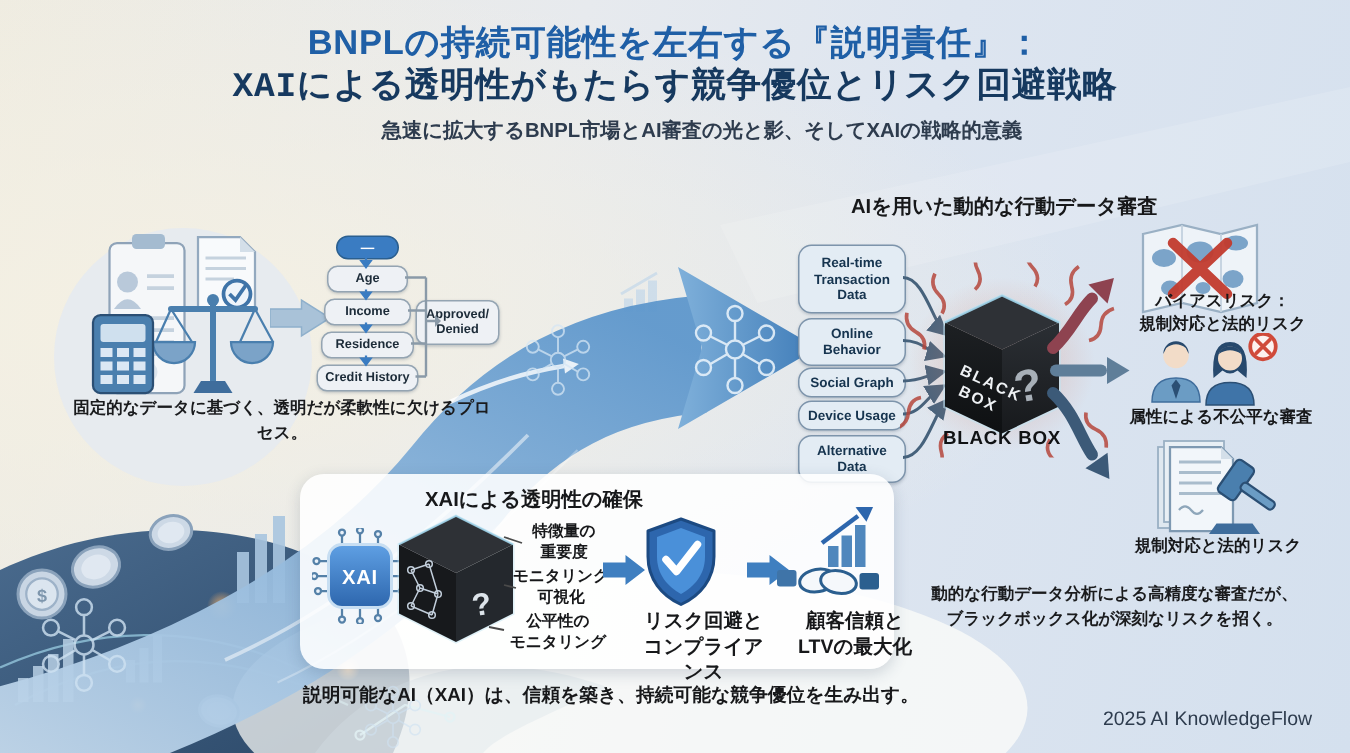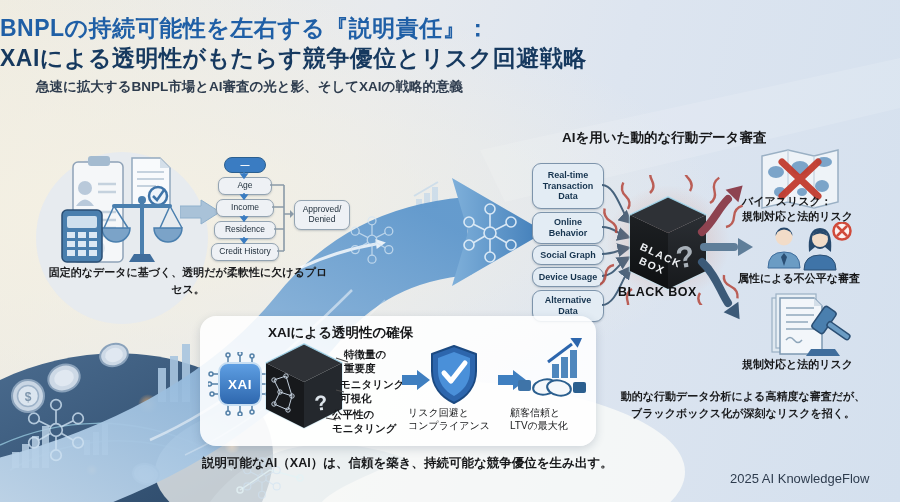--- a/index.html
+++ b/index.html
@@ -4,41 +4,41 @@
 <style>
   html,body{margin:0;padding:0;background:#c9d4e2;}
   .stage{
     position:relative;width:900px;height:502px;margin:0 auto;overflow:hidden;
     font-family:"Liberation Sans","DejaVu Sans",sans-serif;
     background:
       radial-gradient(ellipse at 12% 42%, #f4f0e3 0%, rgba(244,240,227,0) 55%),
       linear-gradient(105deg,#efece1 0%,#e7eaee 38%,#dde5f0 62%,#d4e0ee 100%);
   }
   .abs{position:absolute;}
-  .ctr{text-align:left;}
+  .ctr{text-align:center;}
   .pl{white-space:pre-line;}
   .title1{font-size:23px;font-weight:bold;color:#1f5fa6;letter-spacing:.5px;line-height:1.3;}
-  .title2{font-size:23px;font-weight:bold;color:#16395f;letter-spacing:.5px;line-height:1.25;}
+  .title2{font-size:23px;font-weight:bold;color:#16395f;letter-spacing:.5px;line-height:1.25;font-family:Liberation Mono, monospace;}
   .subtitle{font-size:13.5px;font-weight:bold;color:#2e3c4e;margin-top:5px;padding-left:36px;}
   .sec-heading{font-size:15px;font-weight:bold;color:#17181a;}
   .sub-heading{font-size:12.5px;font-weight:bold;color:#17181a;}
   .caption{font-size:11px;font-weight:bold;color:#1a1b1d;line-height:1.5;text-align:center;}
   .fbox{position:absolute;background:#eef1f5;border:1.4px solid #94a4b2;border-radius:7px;
-        font-size:8.5px;font-weight:normal;color:#1c2b38;display:flex;align-items:center;
+        font-size:8.5px;font-weight:bold;color:#1c2b38;display:flex;align-items:center;
         justify-content:center;text-align:center;line-height:1.15;box-shadow:0 1px 2px rgba(60,80,100,.25);}
   .pill{position:absolute;background:#3a7cc2;border:1.4px solid #2b5f8f;border-radius:9px;
         color:#fff;font-size:9px;font-weight:bold;display:flex;align-items:center;justify-content:center;}
   .srcbox{position:absolute;left:532px;width:70px;background:#e3ecf4;border:1.5px solid #7d94ab;
         border-radius:9px;font-size:9px;font-weight:bold;color:#16344f;display:flex;align-items:center;
         justify-content:center;text-align:center;line-height:1.2;white-space:pre-line;
         box-shadow:0 1px 2px rgba(60,80,100,.25);}
   .panel{position:absolute;left:200px;top:316px;width:396px;height:130px;background:rgba(255,255,255,.88);
         border-radius:16px;box-shadow:0 3px 10px rgba(40,60,90,.18);}
   .feature{font-size:10.5px;font-weight:bold;color:#17181a;line-height:1.3;}
-  .outcome{font-size:10px;font-weight:normal;color:#17181a;line-height:1.3;}
+  .outcome{font-size:13px;font-weight:bold;color:#17181a;line-height:1.3;margin-left:16px;}
   .risk-label{font-size:11px;font-weight:bold;color:#17181a;line-height:1.4;}
   .bb-face{font-size:10.5px;font-weight:bold;color:#eef1f4;letter-spacing:1.5px;}
   .credit{font-size:13px;color:#2e3c4e;}
 </style>
 </head>
 <body>
 
 <div class="stage">
 
   <svg class="abs" style="left:0;top:0" width="900" height="502" viewBox="0 0 900 502">
@@ -206,21 +206,21 @@
     <polygon points="0,9 21,9 21,3 40,15 21,27 21,21 0,21" fill="#a9c2d8" stroke="#8fb0cc" stroke-width="1"></polygon>
   </svg>
 
   <div class="pill" style="left:224px;top:157px;width:40px;height:14px">
     <span>—</span>
   </div>
   <div class="fbox" style="left:218px;top:177px;width:52px;height:16px">Age</div>
   <div class="fbox" style="left:216px;top:199px;width:56px;height:16px">Income</div>
   <div class="fbox" style="left:214px;top:221px;width:60px;height:16px">Residence</div>
   <div class="fbox" style="left:211px;top:243px;width:66px;height:16px">Credit History</div>
-  <div class="fbox pl" style="left:294px;top:200px;width:54px;height:28px;font-size:8.5px">Approved/
+  <div class="fbox pl" style="left:277px;top:200px;width:54px;height:28px;font-size:8.5px">Approved/
 Denied</div>
 
   <svg class="abs" style="left:210px;top:150px" width="150" height="120" viewBox="0 0 150 120">
     <g stroke="#3a7cc2" stroke-width="1.5" fill="#3a7cc2">
       <line x1="34" y1="21" x2="34" y2="24"></line>
         <polygon points="31,24 37,24 34,28"></polygon>
       <line x1="34" y1="43" x2="34" y2="45"></line>
         <polygon points="31,45 37,45 34,49"></polygon>
       <line x1="34" y1="65" x2="34" y2="67"></line>
         <polygon points="31,67 37,67 34,71"></polygon>

